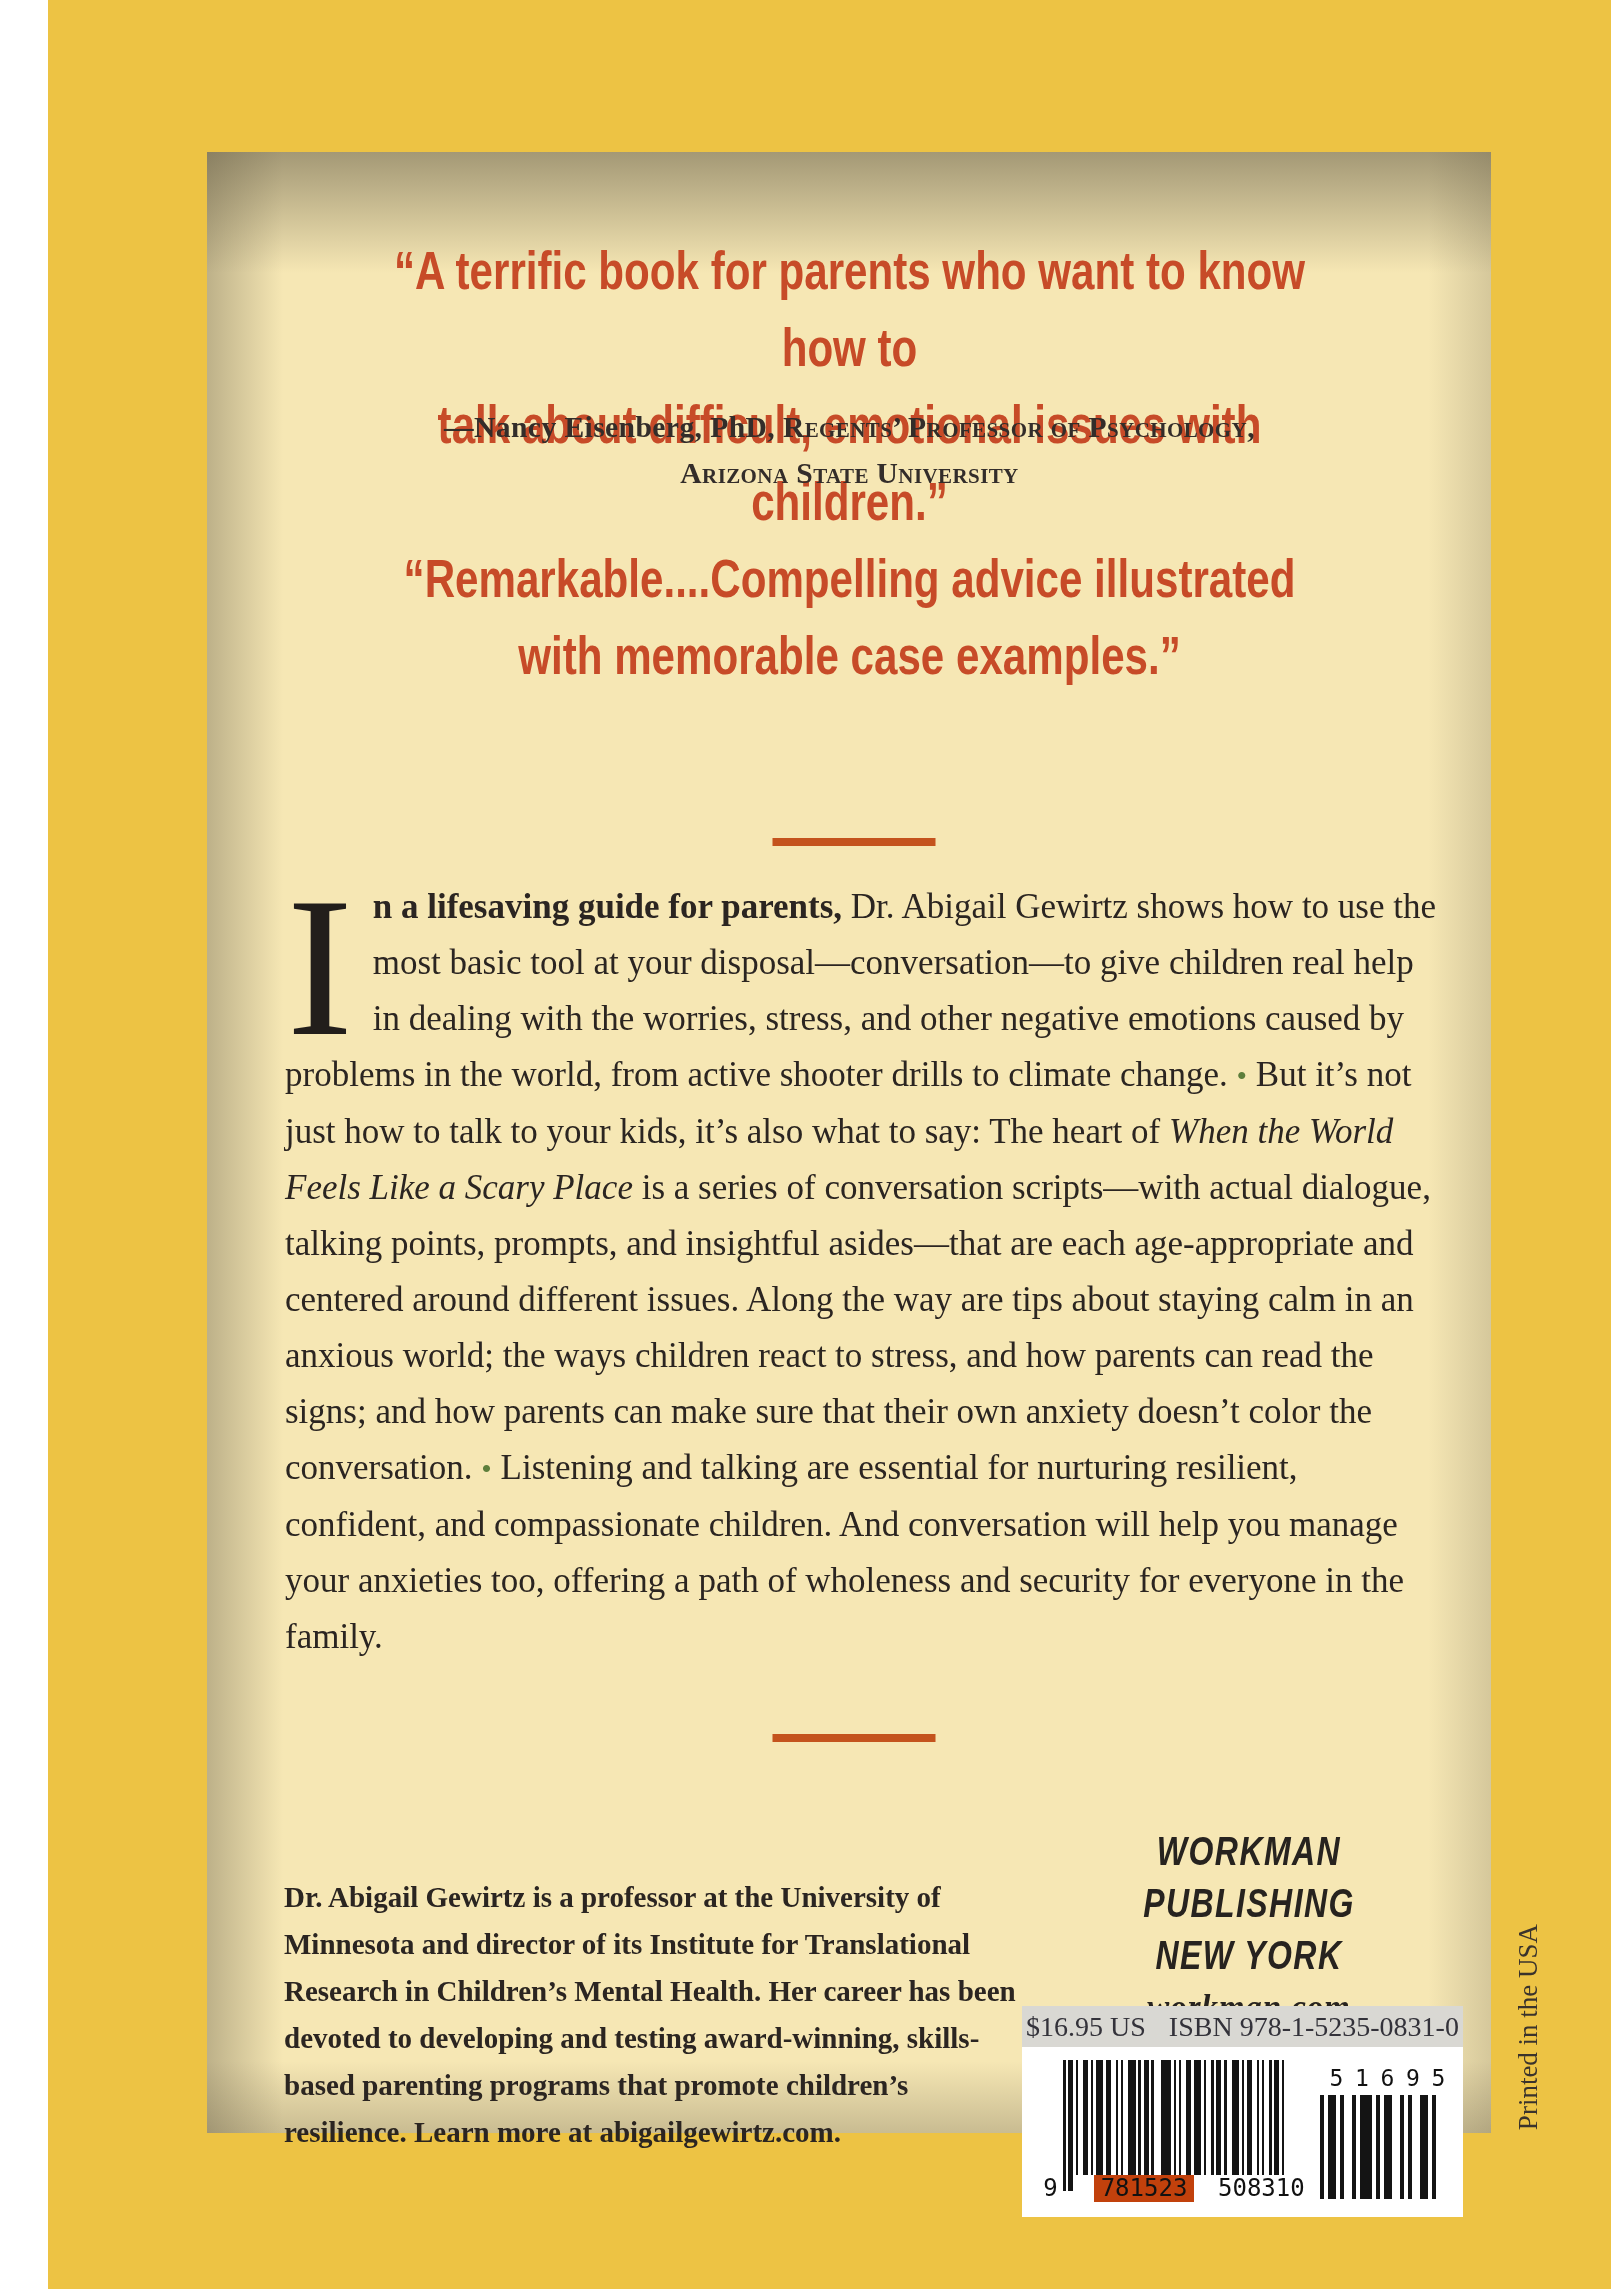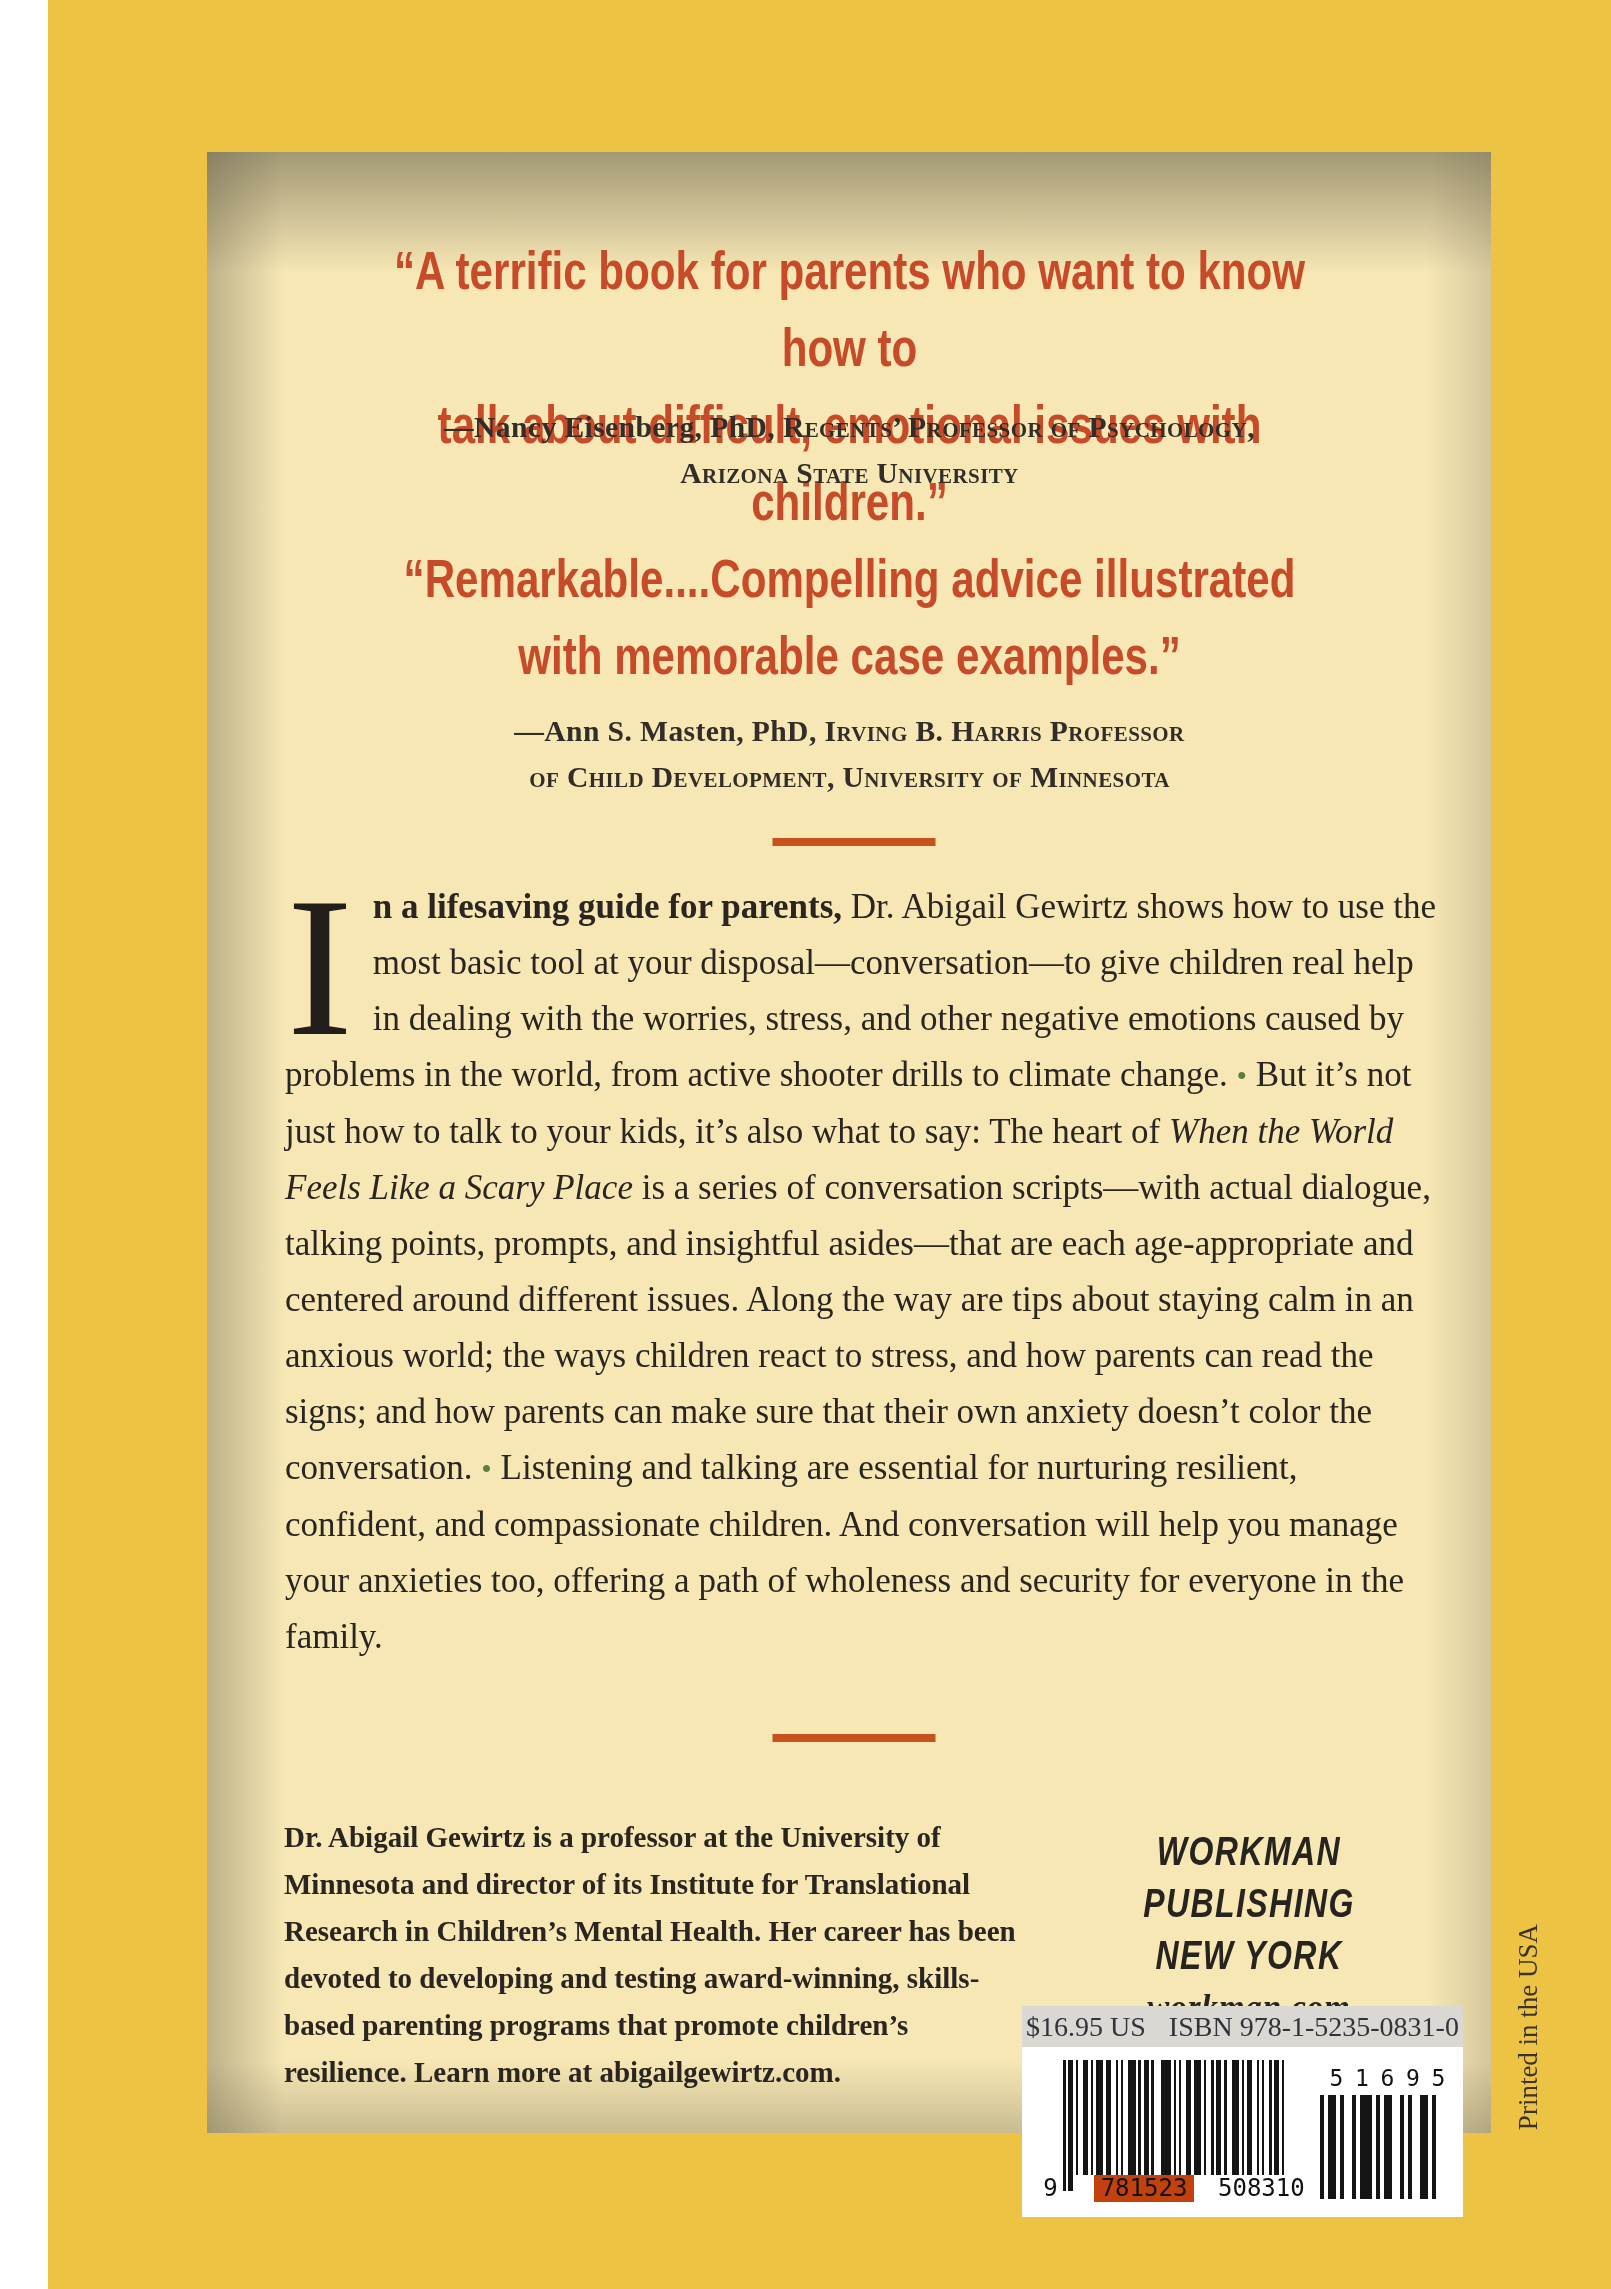--- a/index.html
+++ b/index.html
@@ -44,21 +44,21 @@
     font-size:35px;line-height:56px;text-align:left;color:#2b2521;
   }
   .seg-bold{font-weight:700;text-align:right;}
   .seg-italic{font-style:italic;}
   .seg-bullet{color:#5d7e3b;font-size:30px;}
   .seg-dropcap{
     float:left;font-size:199px;line-height:154px;
     padding:10.7px 19.7px 0 1.8px;color:#221e1b;
   }
   .bio{
-    position:absolute;left:236px;top:1814px;width:743px;
+    position:absolute;left:236px;top:1874px;width:743px;
     font-size:29px;line-height:47px;font-weight:700;color:#2b2521;
   }
   .publisher{position:absolute;left:977px;top:1825px;width:448px;text-align:center;color:#27231f;font-style:italic;}
   .pub-name{
     font-family:"Liberation Sans",sans-serif;font-weight:700;
     font-size:40px;line-height:52px;letter-spacing:1.8px;
     white-space:pre-line;transform:scaleX(.8);
   }
   .pub-url{font-size:33px;font-weight:700;line-height:45px;letter-spacing:0.9px;margin-top:3.6px;}
   .isbnbar{
@@ -99,21 +99,20 @@
 
 <div class="canvas">
   <div class="panel"></div>
 
   <div class="quote quote1">“A terrific book for parents who want to know how to
 talk about difficult, emotional issues with children.”</div>
   <div class="attr attr1"><span class="seg-normal">—Nancy Eisenberg, PhD, </span><span class="seg-smallcaps">Regents’ Professor of Psychology,</span><br><span class="seg-smallcaps">Arizona State University</span></div>
 
   <div class="quote quote2">“Remarkable....Compelling advice illustrated
 with memorable case examples.”</div>
-  <div class="attr attr2"><span class="seg-normal">—Ann S. Masten, PhD, </span><span class="seg-smallcaps">Irving B. Harris Professor</span><br><span class="seg-smallcaps">of Child Development, University of Minnesota</span></div>
 
   <div class="divider divider1"></div>
 
   <div class="bodycopy"><span class="seg-dropcap">I</span><span class="seg-bold">n a lifesaving guide for parents,</span><span class="seg-normal"> Dr. Abigail Gewirtz shows how to use the most basic tool at your disposal—conversation—to give children real help in dealing with the worries, stress, and other negative emotions caused by problems in the world, from active shooter drills to climate change. </span><span class="seg-bullet">•</span><span class="seg-normal"> But it’s not just how to talk to your kids, it’s also what to say: The heart of </span><span class="seg-italic">When the World Feels Like a Scary Place</span><span class="seg-normal"> is a series of conversation scripts—with actual dialogue, talking points, prompts, and insightful asides—that are each age-appropriate and centered around different issues. Along the way are tips about staying calm in an anxious world; the ways children react to stress, and how parents can read the signs; and how parents can make sure that their own anxiety doesn’t color the conversation. </span><span class="seg-bullet">•</span><span class="seg-normal"> Listening and talking are essential for nurturing resilient, confident, and compassionate children. And conversation will help you manage your anxieties too, offering a path of wholeness and security for everyone in the family.</span></div>
 
   <div class="divider divider2"></div>
 
   <div class="bio"><span class="seg-bold">Dr. Abigail Gewirtz</span><span class="seg-normal"> is a professor at the University of Minnesota and director of its Institute for Translational Research in Children’s Mental Health. Her career has been devoted to developing and testing award-winning, skills-based parenting programs that promote children’s resilience. Learn more at abigailgewirtz.com.</span></div>
 
   <div class="publisher">

